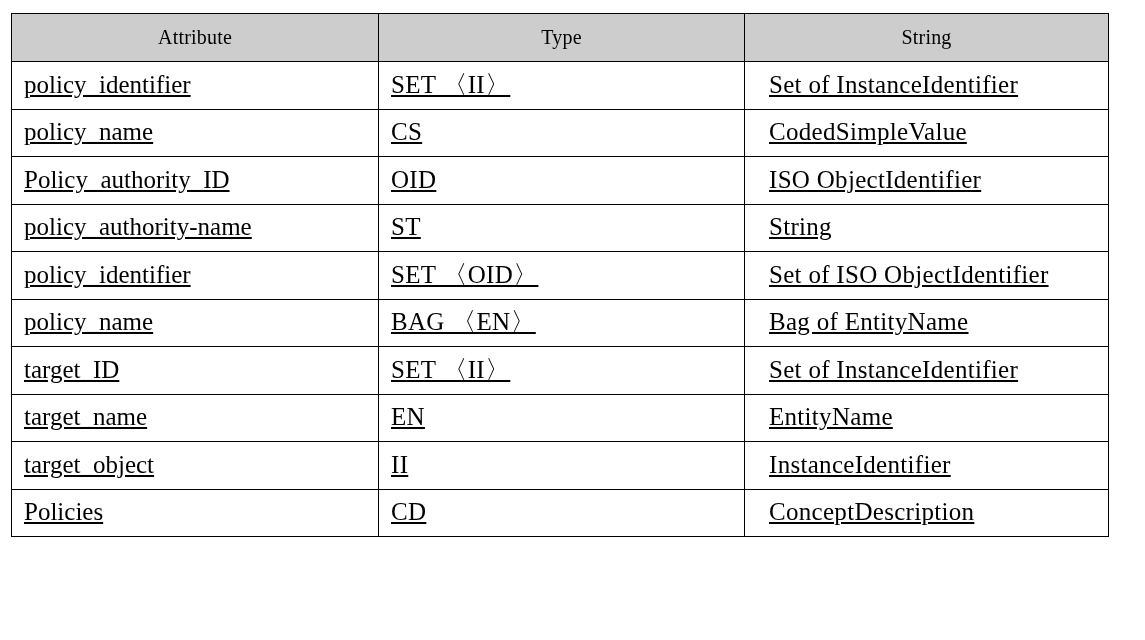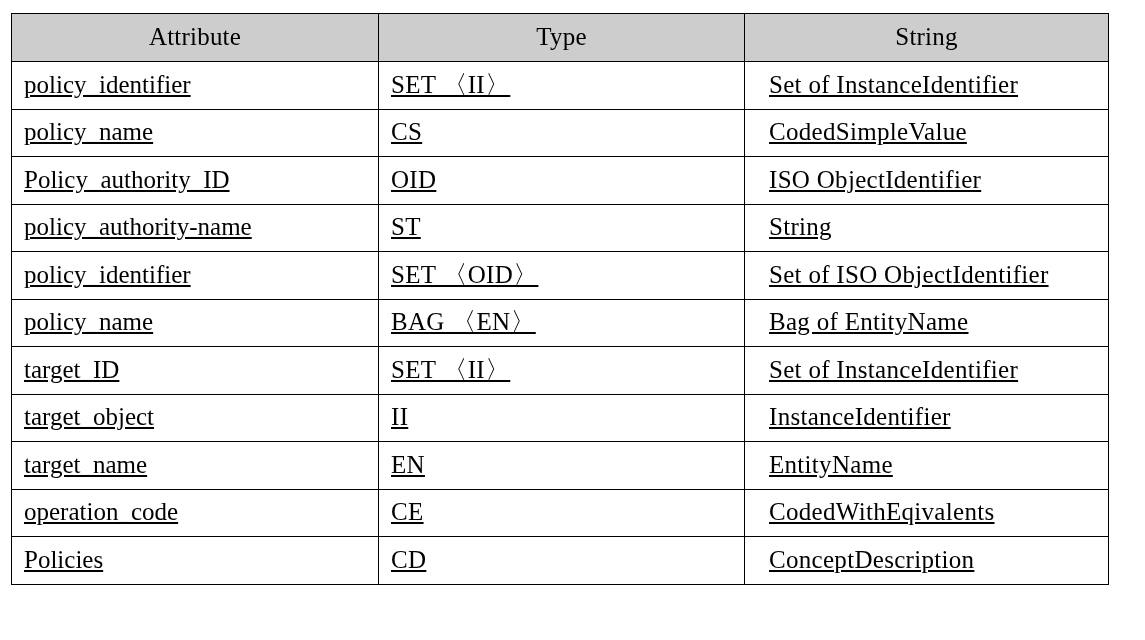--- a/index.html
+++ b/index.html
@@ -44,21 +44,21 @@
     padding: 0;
     vertical-align: middle;
     font-weight: normal;
     font-size: 25px;
     line-height: 1.15;
   }
   table.attr-table thead th {
     background: #cdcdcd;
     height: 47px;
     text-align: center;
-    font-size: 25px;
+    font-size: 20px;
     letter-spacing: 0.2px;
   }
   table.attr-table tbody td {
     height: 46.5px;
     text-align: left;
     padding-left: 12px;
     white-space: nowrap;
     overflow: hidden;
     text-decoration: underline;
   }
@@ -130,33 +130,28 @@
           <td class="cell-attribute">policy_name</td>
           <td class="cell-type">BAG 〈EN〉</td>
           <td class="cell-remarks">Bag of EntityName</td>
         </tr>
         <tr>
           <td class="cell-attribute">target_ID</td>
           <td class="cell-type">SET 〈II〉</td>
           <td class="cell-remarks">Set of InstanceIdentifier</td>
         </tr>
         <tr>
-          <td class="cell-attribute">target_object</td>
-          <td class="cell-type">II</td>
-          <td class="cell-remarks">InstanceIdentifier</td>
-        </tr>
-        <tr>
           <td class="cell-attribute">target_name</td>
           <td class="cell-type">EN</td>
           <td class="cell-remarks">EntityName</td>
         </tr>
         <tr>
-          <td class="cell-attribute">operation_code</td>
-          <td class="cell-type">CE</td>
-          <td class="cell-remarks">CodedWithEqivalents</td>
+          <td class="cell-attribute">target_object</td>
+          <td class="cell-type">II</td>
+          <td class="cell-remarks">InstanceIdentifier</td>
         </tr>
         <tr>
           <td class="cell-attribute">Policies</td>
           <td class="cell-type">CD</td>
           <td class="cell-remarks">ConceptDescription</td>
         </tr>
       </tbody>
     </table>
   </div>
 </div>

